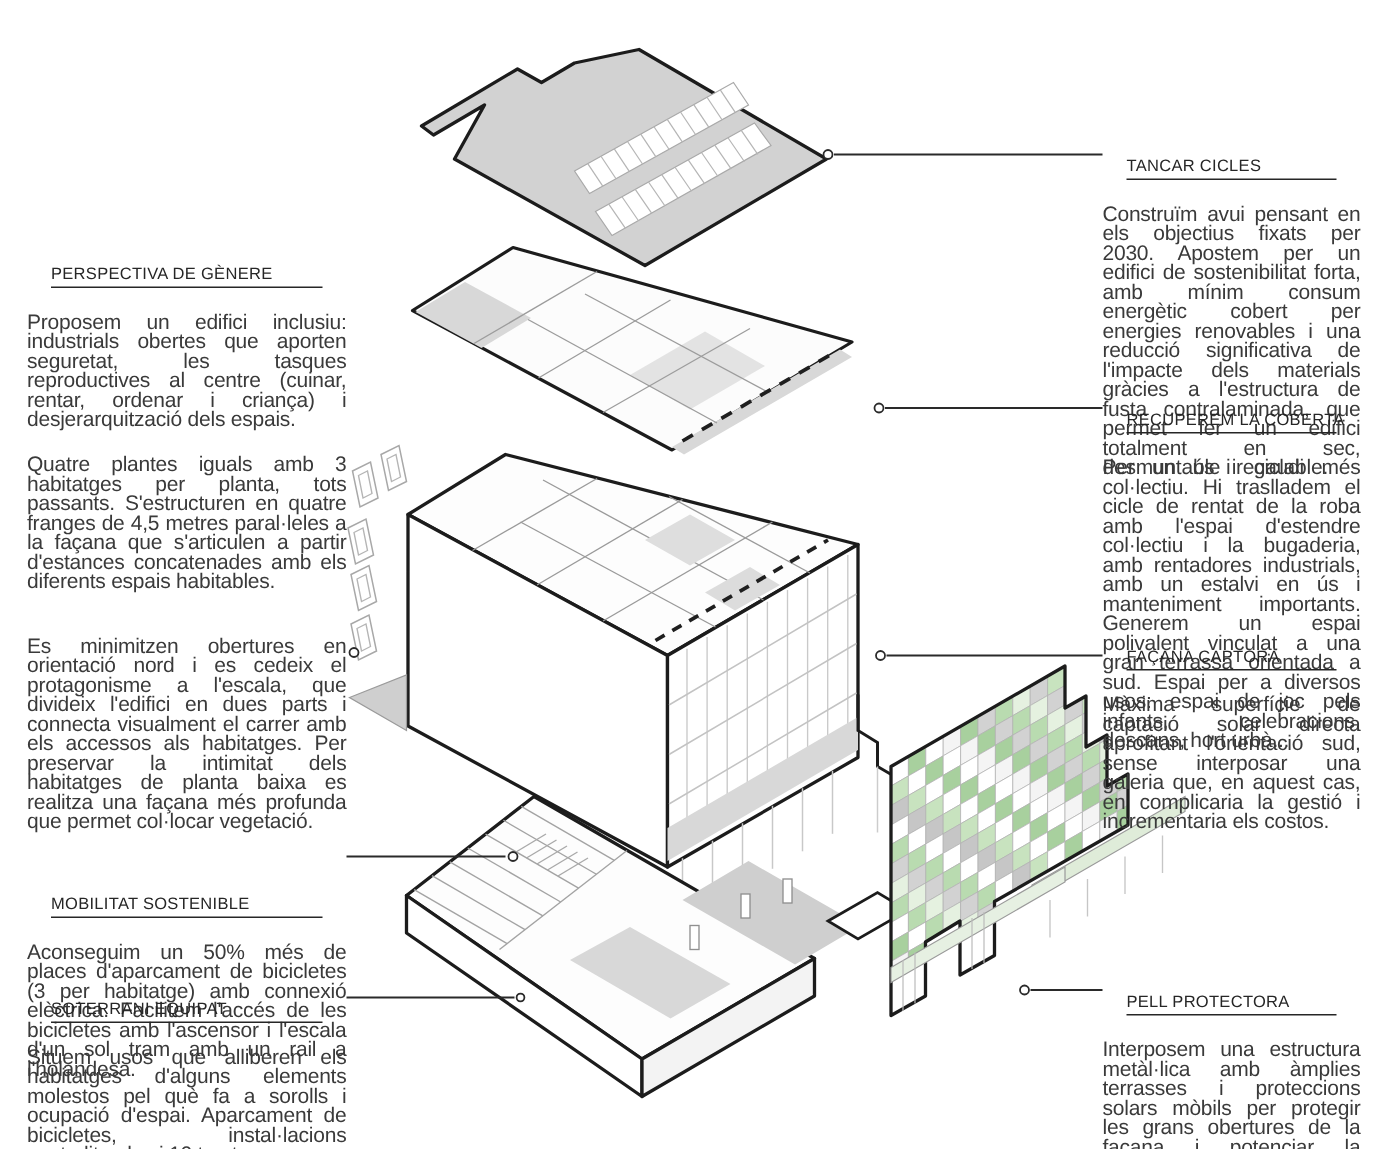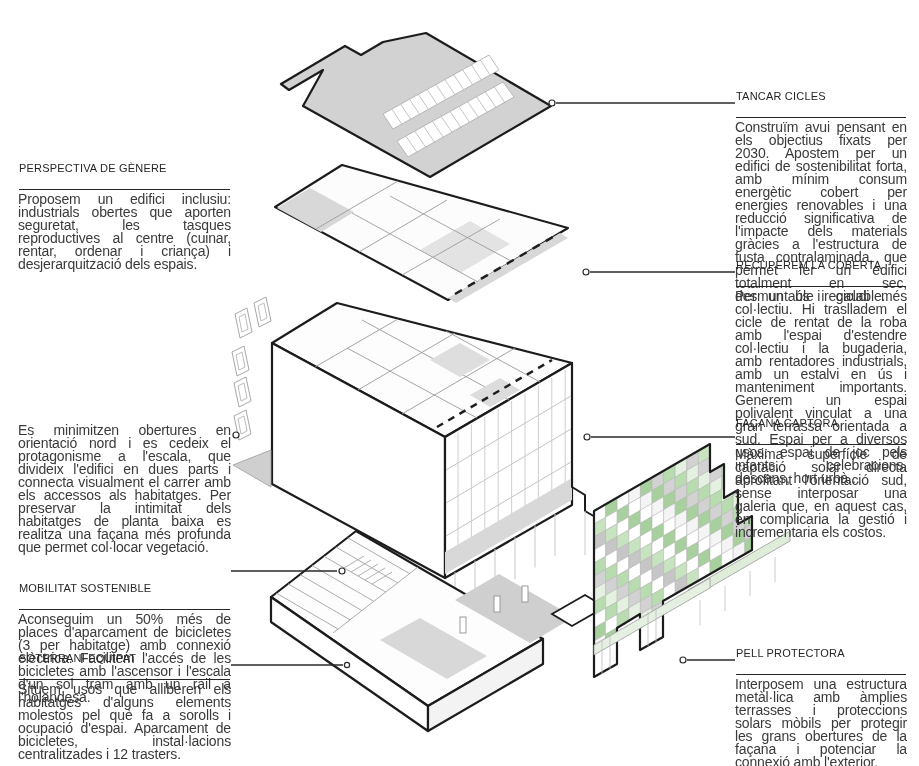--- a/index.html
+++ b/index.html
@@ -5,22 +5,22 @@
   html,body{margin:0;padding:0}
   body{
     width:919px;height:766px;background:#ffffff;position:relative;overflow:hidden;
     font-family:"Liberation Sans",sans-serif;
   }
   svg{position:absolute;left:0;top:0}
   .ann{position:absolute}
   .ann.left{left:18px;width:213px}
   .ann.right{left:735px;width:172px}
   .ann h3{
-    margin:1px;font-size:11px;font-weight:400;line-height:12px;letter-spacing:.2px;
-    color:#262626;border-bottom:1.6px solid #262626;padding-bottom:15px;white-space:nowrap;
+    margin:16px;font-size:11px;font-weight:400;line-height:12px;letter-spacing:.2px;
+    color:#262626;border-bottom:1.6px solid #262626;padding-bottom:2px;white-space:nowrap;
   }
   .ann p{
     margin:3px 0 0 0;font-size:14px;line-height:13px;letter-spacing:-.15px;
     text-align:justify;color:#3a3a3a;
   }
 </style>
 </head>
 <body>
 
 <svg width="919" height="766" viewBox="0 0 919 766">
@@ -358,20 +358,21 @@
     <line x1="231" y1="665" x2="343" y2="665" stroke="#2a2a2a"></line>
     <circle cx="347" cy="665" r="2.6" fill="#ffffff" stroke-width="1.2" stroke="#2a2a2a"></circle>
   </g>
 </svg>
 
 <section class="ann left" style="top:161px">
   <h3>PERSPECTIVA DE GÈNERE</h3>
   <p>Proposem un edifici inclusiu: industrials obertes que aporten seguretat, les tasques reproductives al centre (cuinar, rentar, ordenar i criança) i desjerarquització dels espais.</p>
 </section>
 <section class="ann left" style="top:300px">
+  <p>Quatre plantes iguals amb 3 habitatges per planta, tots passants. S'estructuren en quatre franges de 4,5 metres paral·leles a la façana que s'articulen a partir d'estances concatenades amb els diferents espais habitables.</p>
 </section>
 <section class="ann left" style="top:421px">
   <p>Es minimitzen obertures en orientació nord i es cedeix el protagonisme a l'escala, que divideix l'edifici en dues parts i connecta visualment el carrer amb els accessos als habitatges. Per preservar la intimitat dels habitatges de planta baixa es realitza una façana més profunda que permet col·locar vegetació.</p>
 </section>
 <section class="ann left" style="top:581px">
   <h3>MOBILITAT SOSTENIBLE</h3>
   <p>Aconseguim un 50% més de places d'aparcament de bicicletes (3 per habitatge) amb connexió elèctrica. Facilitem l'accés de les bicicletes amb l'ascensor i l'escala d'un sol tram amb un rail a l'holandesa.</p>
 </section>
 <section class="ann left" style="top:651px">
   <h3>SOTERRANI EQUIPAT</h3>

